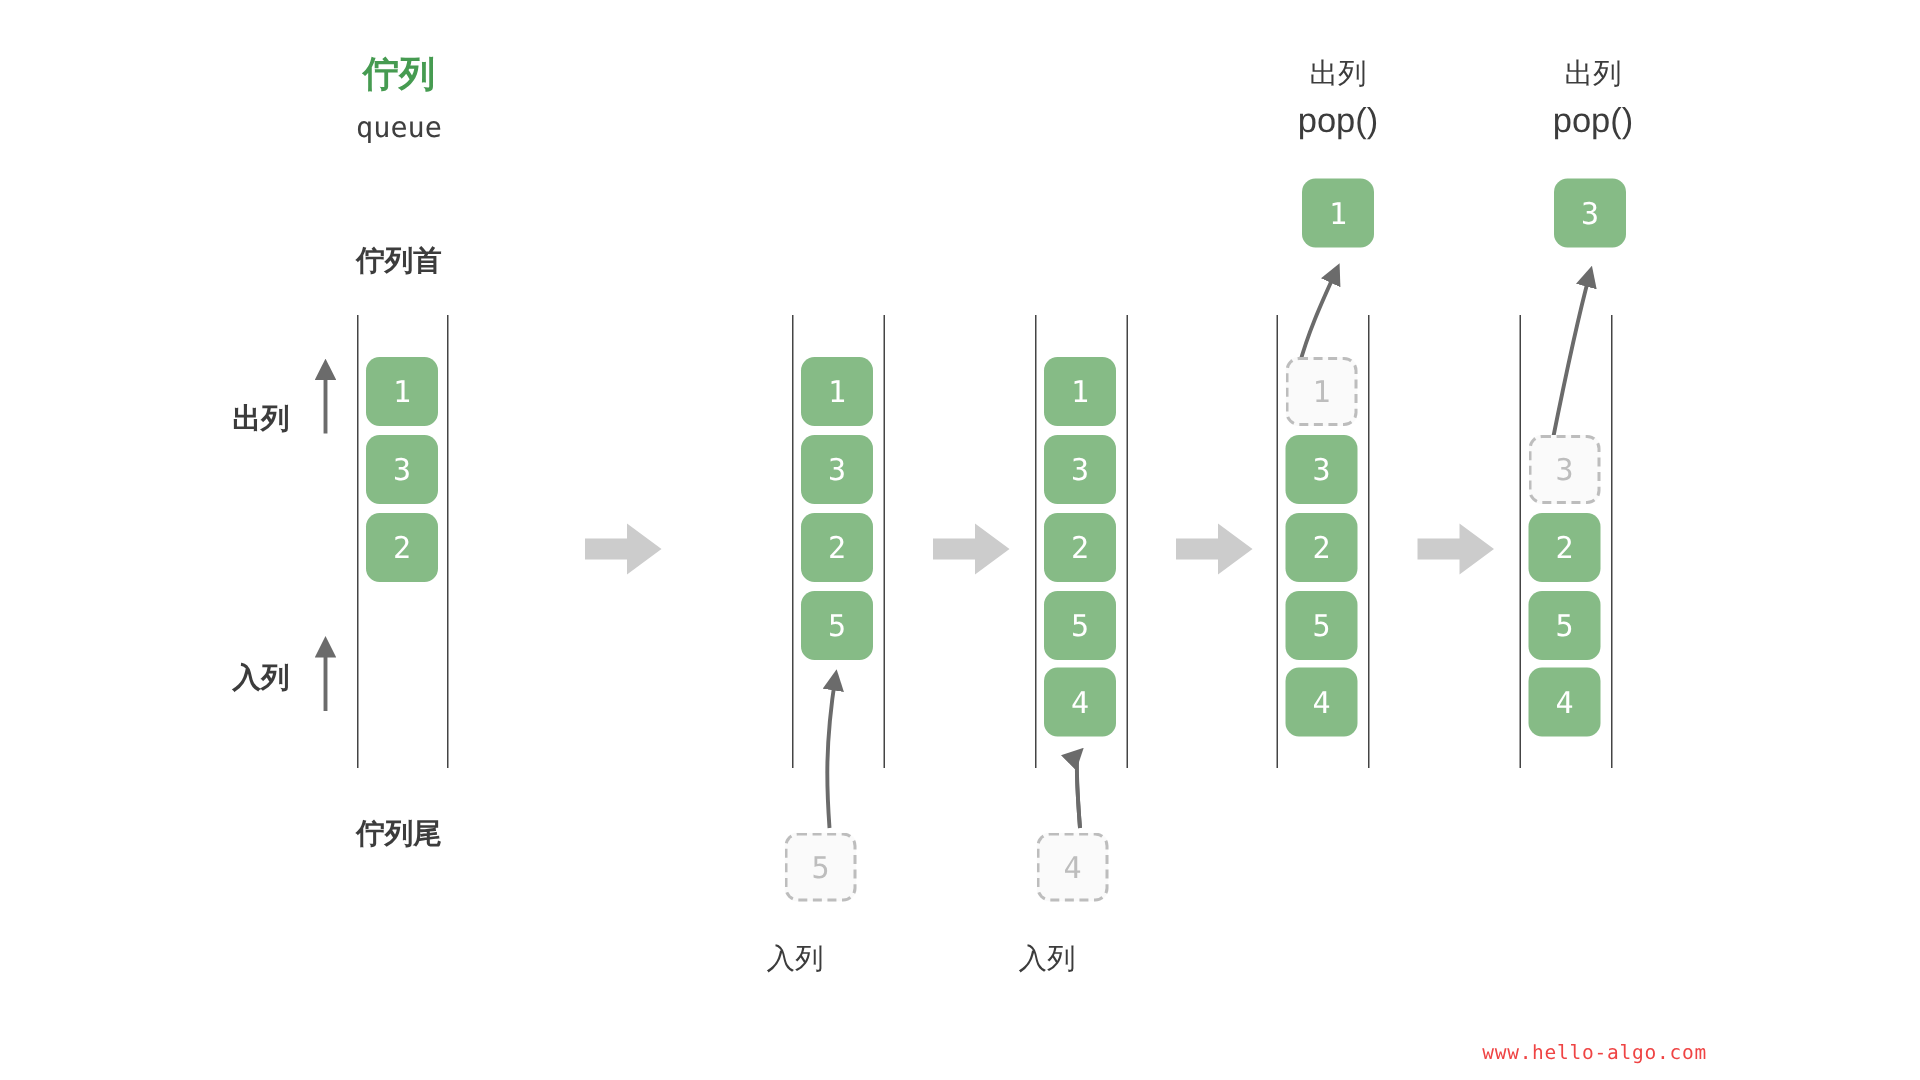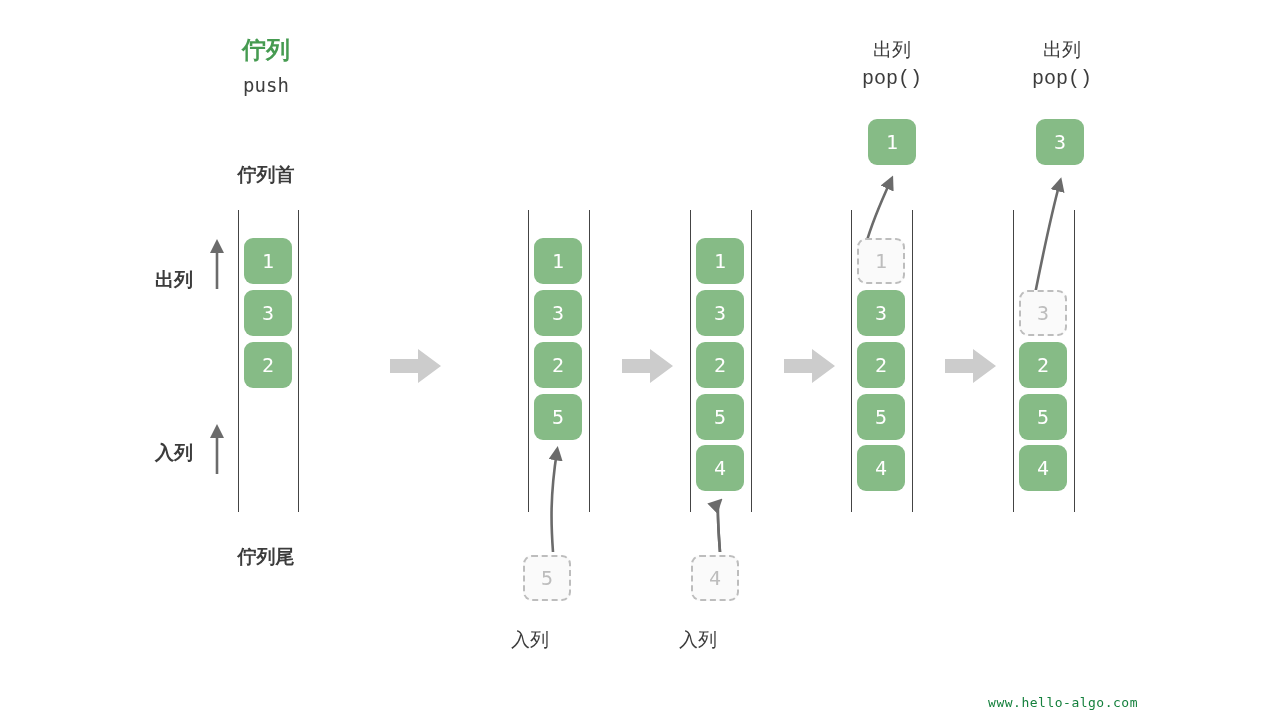--- a/index.html
+++ b/index.html
@@ -50,22 +50,22 @@
     line-height: 1;
   }
   .op-label {
     font-size: 19px;
     color: #3c3c3c;
     white-space: nowrap;
     line-height: 1.45;
     text-align: left;
   }
   .op-label .mono {
-    font-family: Liberation Mono, monospace;
-    font-size: 20px;
+    font-family: Liberation Sans, sans-serif;
+    font-size: 23px;
   }
   .op-label .val { color: #2e7d32; font-weight: bold; }
   .op-label.center { text-align: center; }
 
   
   .rail {
     position: absolute;
     width: 1px;
     background: #444444;
   }
@@ -102,21 +102,21 @@
     height: 720px;
     pointer-events: none;
   }
 
   
   .watermark {
     position: absolute;
     right: 18px;
     bottom: 14px;
     font-size: 13px;
-    color: #15803d;
+    color: #ef4444;
     font-family: "DejaVu Sans Mono", "Liberation Mono", monospace;
     letter-spacing: 0.5px;
     white-space: nowrap;
   }
 </style>
 </head>
 <body>
 
 <div id="stage">
 
@@ -146,21 +146,21 @@
     <g>
       <path d="M866,240 C872,218 880,200 891,176" stroke="#6b6b6b" stroke-width="2.6" fill="none" marker-end="url(#arrowhead)"></path>
     </g>
 
     <g>
       <path d="M1035,290 C1042,255 1050,215 1060,178" stroke="#6b6b6b" stroke-width="2.6" fill="none" marker-end="url(#arrowhead)"></path>
     </g>
   </svg>
 
   <div class="abs title-cn" style="left:186px; top:34px; width:160px;">佇列</div>
-  <div class="abs title-en" style="left:186px; top:72px; width:160px;">push</div>
+  <div class="abs title-en" style="left:186px; top:72px; width:160px;">queue</div>
 
   <div class="abs side-label" style="left:186px; top:161px; width:160px;">佇列首</div>
   <div class="abs side-label" style="left:186px; top:543px; width:160px;text-align:center;">佇列尾</div>
 
   <div class="abs side-label" style="left:143px; top:266px; width:62px;">出列</div>
   <div class="abs side-label" style="left:143px; top:439px; width:62px;">入列</div>
 
   <div class="rail" style="left:238px; top:206px; height:302px;"></div>
   <div class="rail" style="left:298px; top:206px; height:302px;"></div>
 

